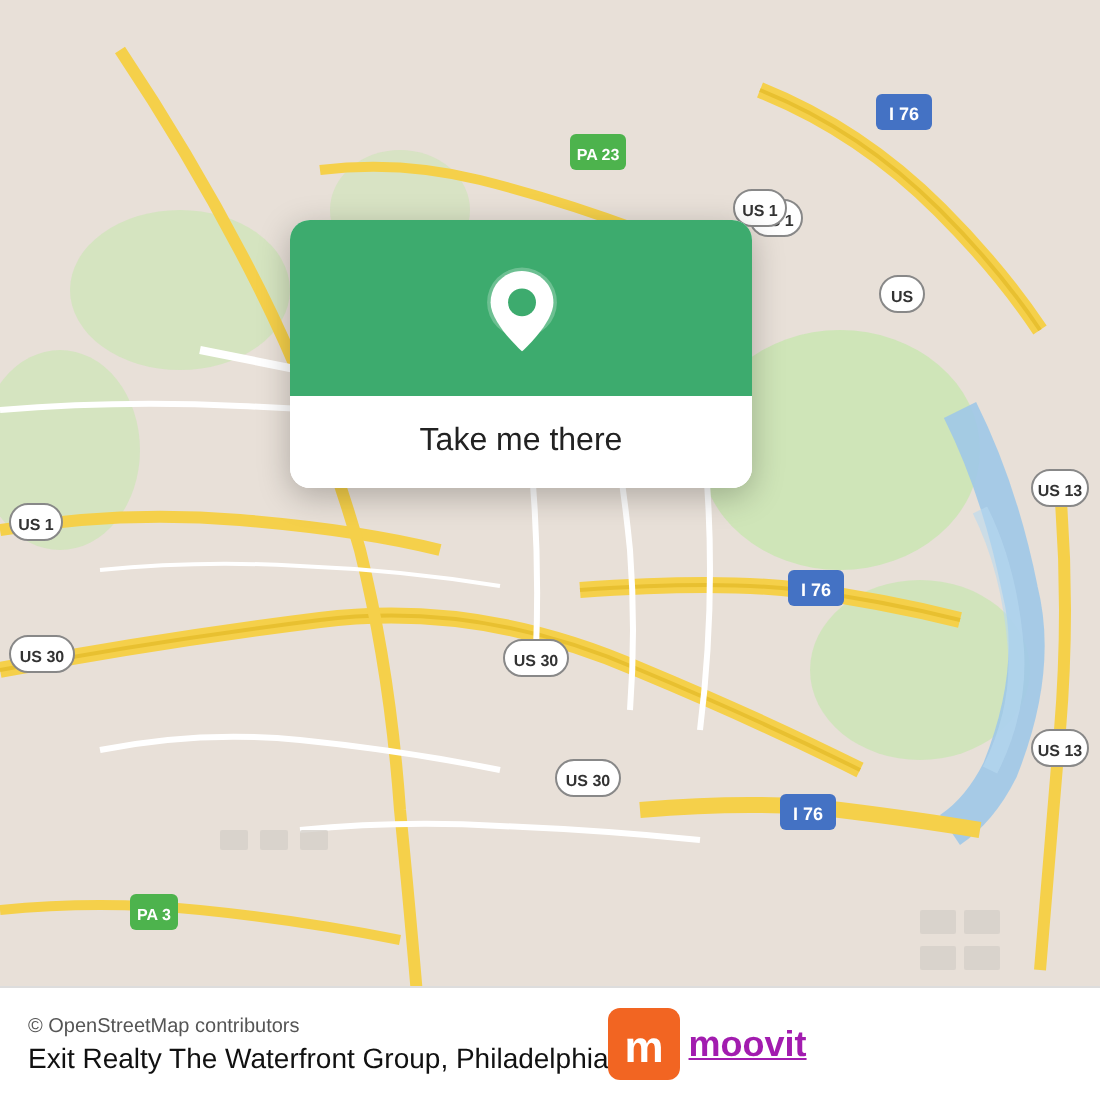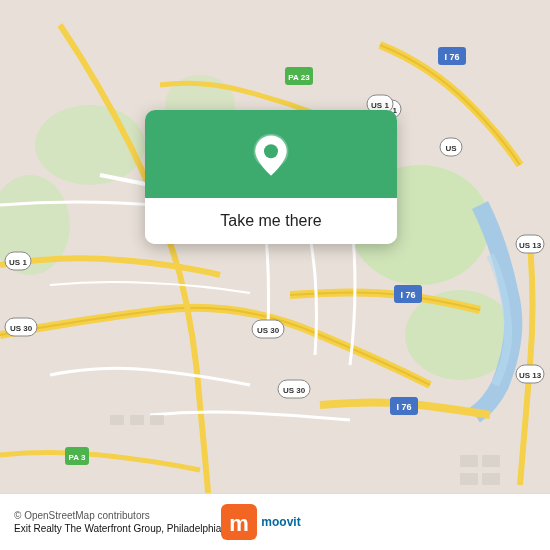--- a/index.html
+++ b/index.html
@@ -23,21 +23,21 @@
       position: absolute;
       top: 0; left: 0;
       width: 100%; height: 100%;
     }
 
     
     #popup-card {
       position: absolute;
       top: 110px;
       left: 145px;
-      width: 252px;
+      width: 231px;
       background: white;
       border-radius: 10px;
       box-shadow: 0 4px 16px rgba(0,0,0,0.25);
       display: flex;
       flex-direction: column;
       align-items: center;
       overflow: hidden;
     }
 
     #popup-green-area {
@@ -97,39 +97,40 @@
       flex-direction: column;
     }
 
     #copyright-text {
       font-size: 10px;
       color: #555;
       margin-bottom: 2px;
     }
 
     #location-name {
-      font-size: 10px;
+      font-size: 14px;
       color: #111;
     }
 
     #moovit-logo {
       display: flex;
       align-items: center;
       gap: 4px;
     }
 
     #moovit-icon {
       width: 36px;
       height: 36px;
     }
 
     #moovit-text {
-      font-size: 12px;
+      font-size: 18px;
       font-weight: bold;
-      color: #0369a1;
+      color: #a21caf;
+      text-decoration: underline;
     }
   </style>
 </head>
 <body>
 
 <div id="map-container">
 
   <svg id="map-bg" viewBox="0 0 550 500" xmlns="http://www.w3.org/2000/svg">
 
     <rect width="550" height="500" fill="#e8e0d8"></rect>

